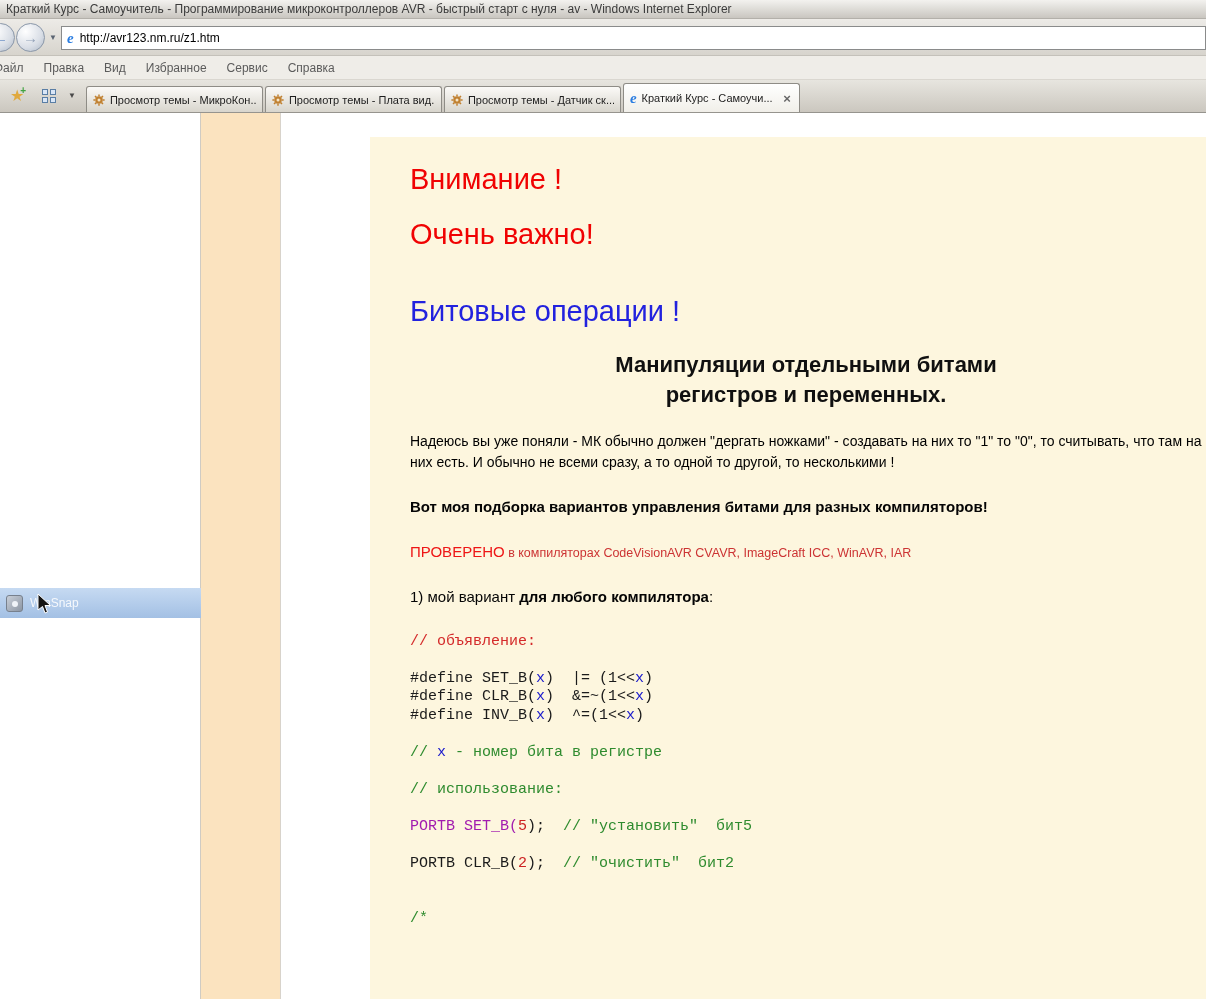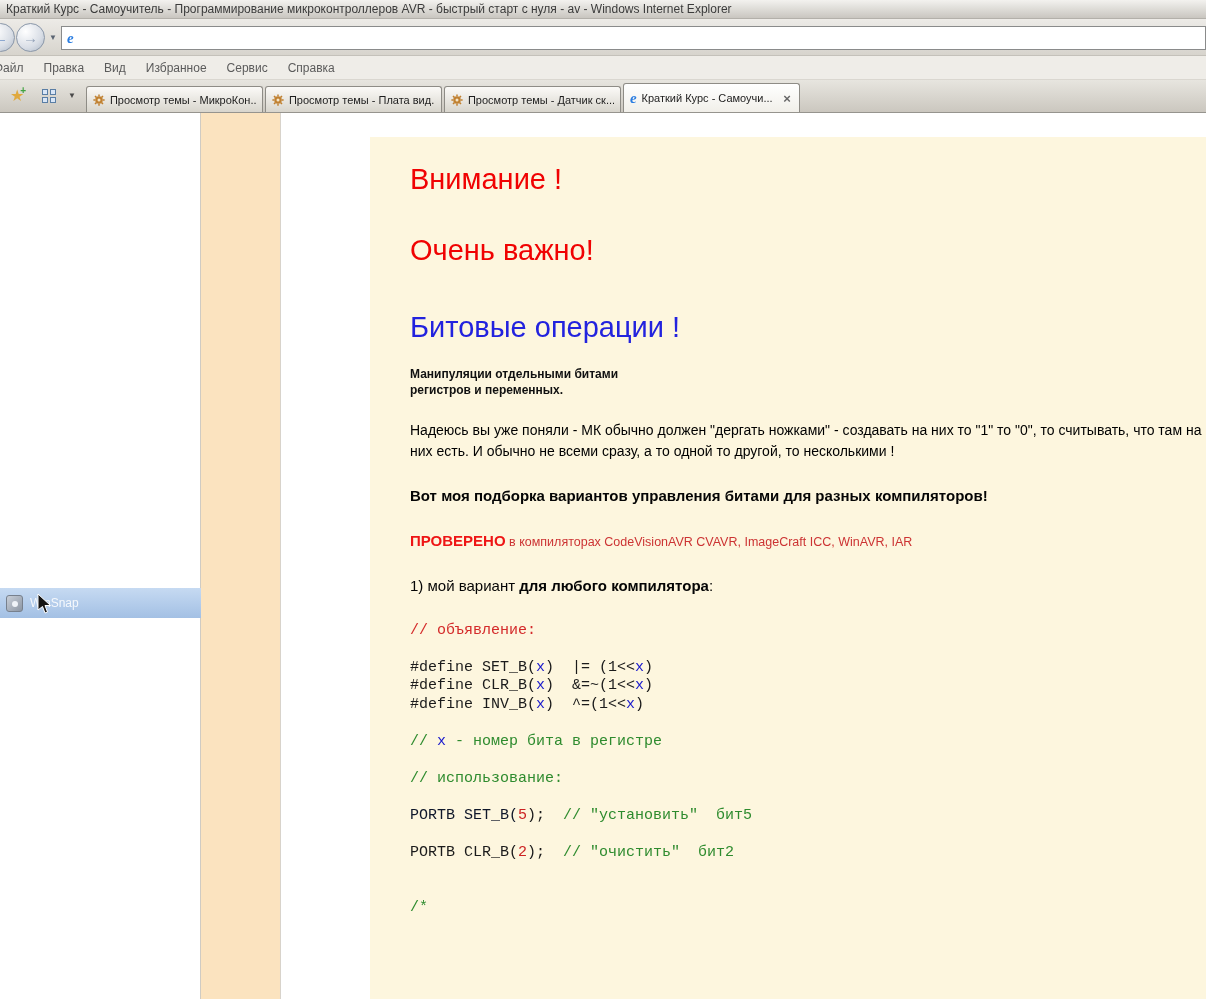--- a/index.html
+++ b/index.html
@@ -91,23 +91,23 @@
   }
   .winsnap-ico::after {
     content: ""; position: absolute; left: 5px; top: 5px; width: 6px; height: 6px;
     border-radius: 50%; background: #EFF3F8;
   }
   .winsnap-label { font-size: 12px; color: #F5F8FC; }
   .cursor { position: absolute; left: 37px; top: 480px; }
 
   
   .h-red  { font-size: 29px; font-weight: 400; color: #F00202; }
-  .h-red.second { margin-top: 38px; }
+  .h-red.second { margin-top: 22px; }
   .h-blue { font-size: 29px; font-weight: 400; color: #2222DE; margin-top: 44px; }
-  .subheading { margin-top: 22px; font-size: 12px; font-weight: bold; color: #101010; line-height: 1.35; white-space: pre-line; }
+  .subheading { margin-top: 22px; font-size: 22px; font-weight: bold; color: #101010; line-height: 1.35; white-space: pre-line; text-align: center; }
   .p-intro   { margin-top: 22px; font-size: 14px; color: #000; line-height: 1.45; }
   .p-znachit { margin-top: 24px; font-size: 15px; color: #1A1AA6; line-height: 1.45; }
   .p-podborka{ margin-top: 26px; font-size: 15px; font-weight: bold; color: #050505; }
   .p-provereno { margin-top: 28px; font-size: 13px; }
   .p-variant { margin-top: 28px; font-size: 15px; color: #050505; }
   .code { margin-top: 28px; font-family: "Liberation Mono", monospace; font-size: 15px; line-height: 18.5px; }
   .code-line { white-space: pre; }
 </style>
 </head>
 <body>
@@ -119,20 +119,21 @@
 <div class="navbar">
   <div class="nav-btn nav-back">
     <span>←</span>
   </div>
   <div class="nav-btn nav-fwd">
     <span>→</span>
   </div>
   <div class="nav-chevron">▼</div>
   <div class="addressbar">
     <span class="ie-glyph">e</span>
+    <input class="addr-input" readonly="" value="http://avr123.nm.ru/z1.htm" style="">
   </div>
 </div>
 
 <div class="menubar">
   <div class="menu-items">
     <span class="menu-item">Файл</span>
     <span class="menu-item">Правка</span>
     <span class="menu-item">Вид</span>
     <span class="menu-item">Избранное</span>
     <span class="menu-item">Сервис</span>
@@ -241,36 +242,36 @@
       <div class="h-blue">Битовые операции !</div>
 
       <div class="subheading">Манипуляции отдельными битами
 регистров и переменных.</div>
 
       <p class="p-intro">Надеюсь вы уже поняли - МК обычно должен "дергать ножками" - создавать на них то "1" то "0", то считывать, что там на них есть.  И обычно не всеми сразу, а то одной то другой, то несколькими !</p>
 
 
       <p class="p-podborka">Вот моя подборка вариантов управления битами для разных компиляторов!</p>
 
-      <p class="p-provereno"><span style="font-weight: bold; color: rgb(238, 21, 21); font-size: 15px;">ПРОВЕРЕНО</span><span style="color: rgb(204, 51, 51); font-size: 12.5px;"> в компиляторах  </span><span style="color: rgb(204, 51, 51); font-size: 12.5px;">CodeVisionAVR CVAVR, ImageCraft ICC, WinAVR, IAR</span></p>
+      <p class="p-provereno"><span style="font-weight: normal; color: rgb(238, 21, 21); font-size: 15px;">ПРОВЕРЕНО</span><span style="color: rgb(204, 51, 51); font-size: 12.5px;"> в компиляторах  </span><span style="color: rgb(204, 51, 51); font-size: 12.5px;">CodeVisionAVR CVAVR, ImageCraft ICC, WinAVR, IAR</span></p>
 
       <p class="p-variant"><span>1) мой вариант </span><span style="font-weight: bold;">для любого компилятора</span><span>:</span></p>
 
       <div class="code">
           <div class="code-line"><span style="color: rgb(212, 42, 42);">// объявление:</span></div>
           <div class="code-line">&nbsp;</div>
           <div class="code-line"><span style="color: rgb(27, 27, 27);">#define SET_B(</span><span style="color: rgb(26, 26, 204);">x</span><span style="color: rgb(27, 27, 27);">)  |= (1&lt;&lt;</span><span style="color: rgb(26, 26, 204);">x</span><span style="color: rgb(27, 27, 27);">)</span></div>
           <div class="code-line"><span style="color: rgb(27, 27, 27);">#define CLR_B(</span><span style="color: rgb(26, 26, 204);">x</span><span style="color: rgb(27, 27, 27);">)  &amp;=~(1&lt;&lt;</span><span style="color: rgb(26, 26, 204);">x</span><span style="color: rgb(27, 27, 27);">)</span></div>
           <div class="code-line"><span style="color: rgb(27, 27, 27);">#define INV_B(</span><span style="color: rgb(26, 26, 204);">x</span><span style="color: rgb(27, 27, 27);">)  ^=(1&lt;&lt;</span><span style="color: rgb(26, 26, 204);">x</span><span style="color: rgb(27, 27, 27);">)</span></div>
           <div class="code-line">&nbsp;</div>
           <div class="code-line"><span style="color: rgb(46, 139, 46);">// </span><span style="color: rgb(26, 26, 204);">x</span><span style="color: rgb(46, 139, 46);"> - номер бита в регистре</span></div>
           <div class="code-line">&nbsp;</div>
           <div class="code-line"><span style="color: rgb(46, 139, 46);">// использование:</span></div>
           <div class="code-line">&nbsp;</div>
-          <div class="code-line"><span style="color: #0f172a;">PORTB SET_B(</span><span style="color: rgb(204, 34, 34);">5</span><span style="color: rgb(27, 27, 27);">);  </span><span style="color: rgb(46, 139, 46);">// "установить"  бит5</span></div>
+          <div class="code-line"><span style="color: #a21caf;">PORTB SET_B(</span><span style="color: rgb(204, 34, 34);">5</span><span style="color: rgb(27, 27, 27);">);  </span><span style="color: rgb(46, 139, 46);">// "установить"  бит5</span></div>
           <div class="code-line">&nbsp;</div>
           <div class="code-line"><span style="color: rgb(27, 27, 27);">PORTB CLR_B(</span><span style="color: rgb(204, 34, 34);">2</span><span style="color: rgb(27, 27, 27);">);  </span><span style="color: rgb(46, 139, 46);">// "очистить"  бит2</span></div>
           <div class="code-line">&nbsp;</div>
           <div class="code-line">&nbsp;</div>
           <div class="code-line"><span style="color: rgb(46, 139, 46);">/*</span></div>
         </div>
 
     </div>
   </div>
 </div>

